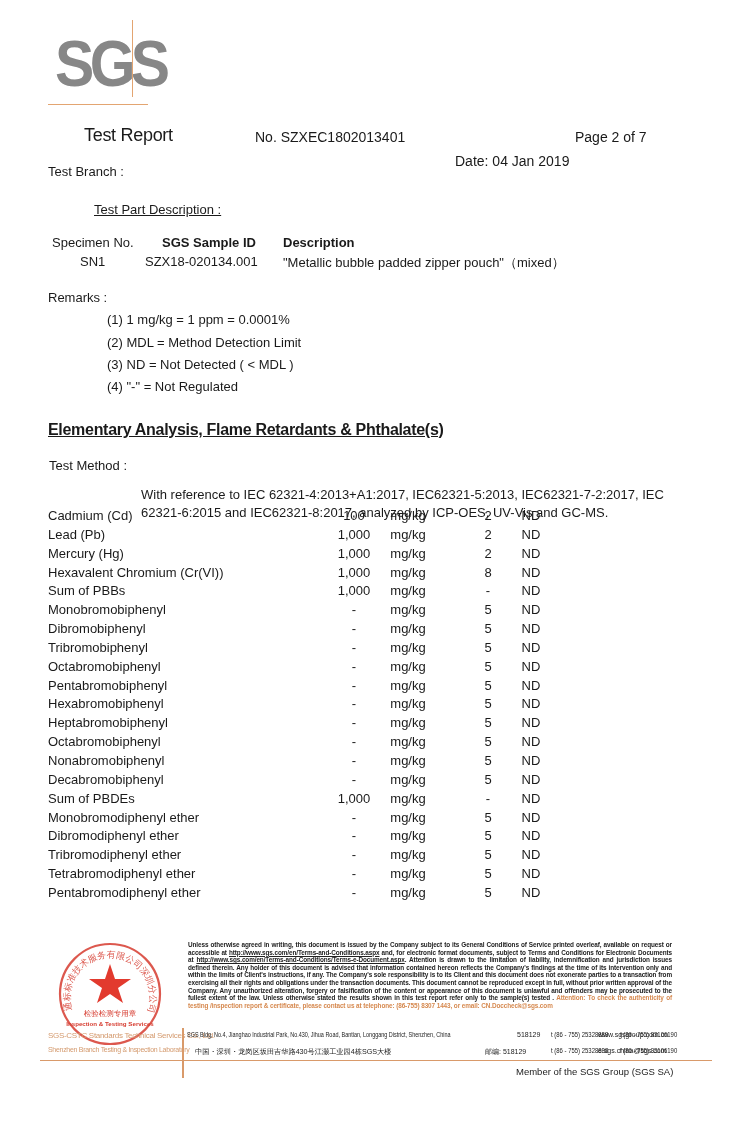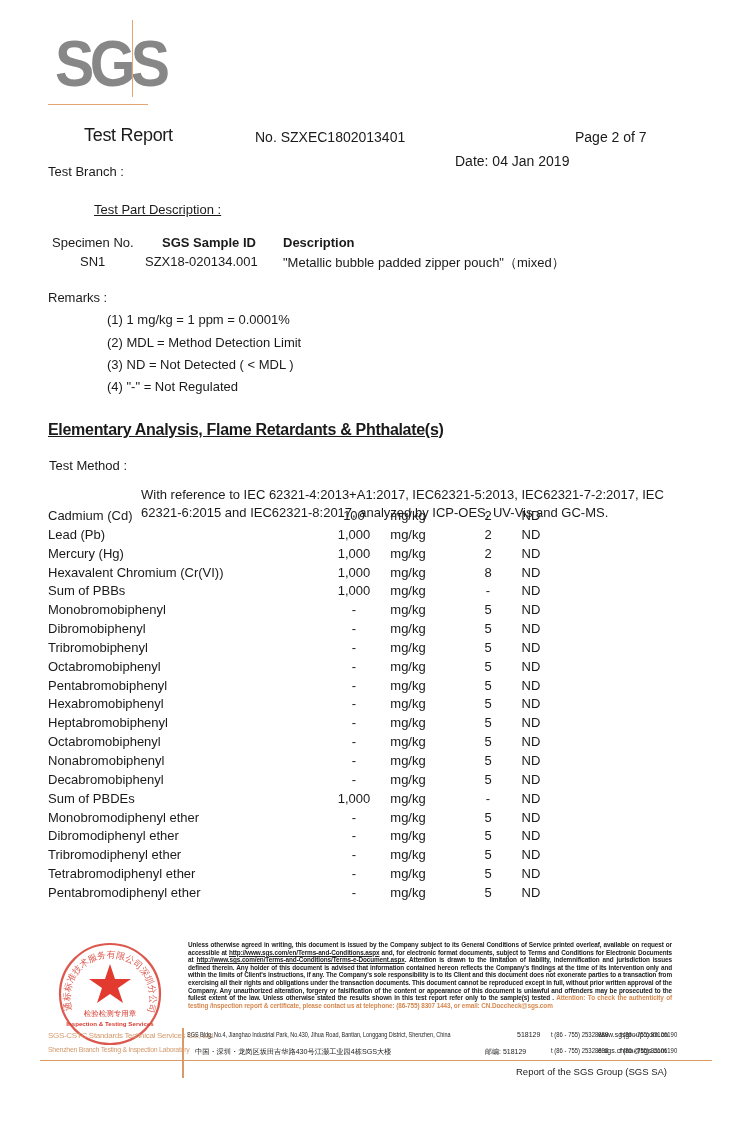--- a/index.html
+++ b/index.html
@@ -290,13 +290,13 @@
 <div class="abs" style="left:598px; top:1031px; font-size:7px; color:#222">www.sgsgroup.com.cn</div>
 <div class="abs addr2">
   <span style="left:8px; font-size:7.2px">中国・深圳・龙岗区坂田吉华路430号江灏工业园4栋SGS大楼</span>
   <span style="left:298px">邮编: 518129</span>
   <span style="left:364px; transform:scaleX(0.85); transform-origin:left;">t (86 - 755) 25328888</span>
   <span style="left:433px; transform:scaleX(0.85); transform-origin:left;">f (86 - 755) 83106190</span>
 </div>
 <div class="abs" style="left:598px; top:1047px; font-size:7px; color:#222">e  sgs.china@sgs.com</div>
 
 <div class="abs footer-line"></div>
-<div class="abs member">Report of the SGS Group (SGS SA)</div>
+<div class="abs member">Member of the SGS Group (SGS SA)</div>
 
 </body></html>

